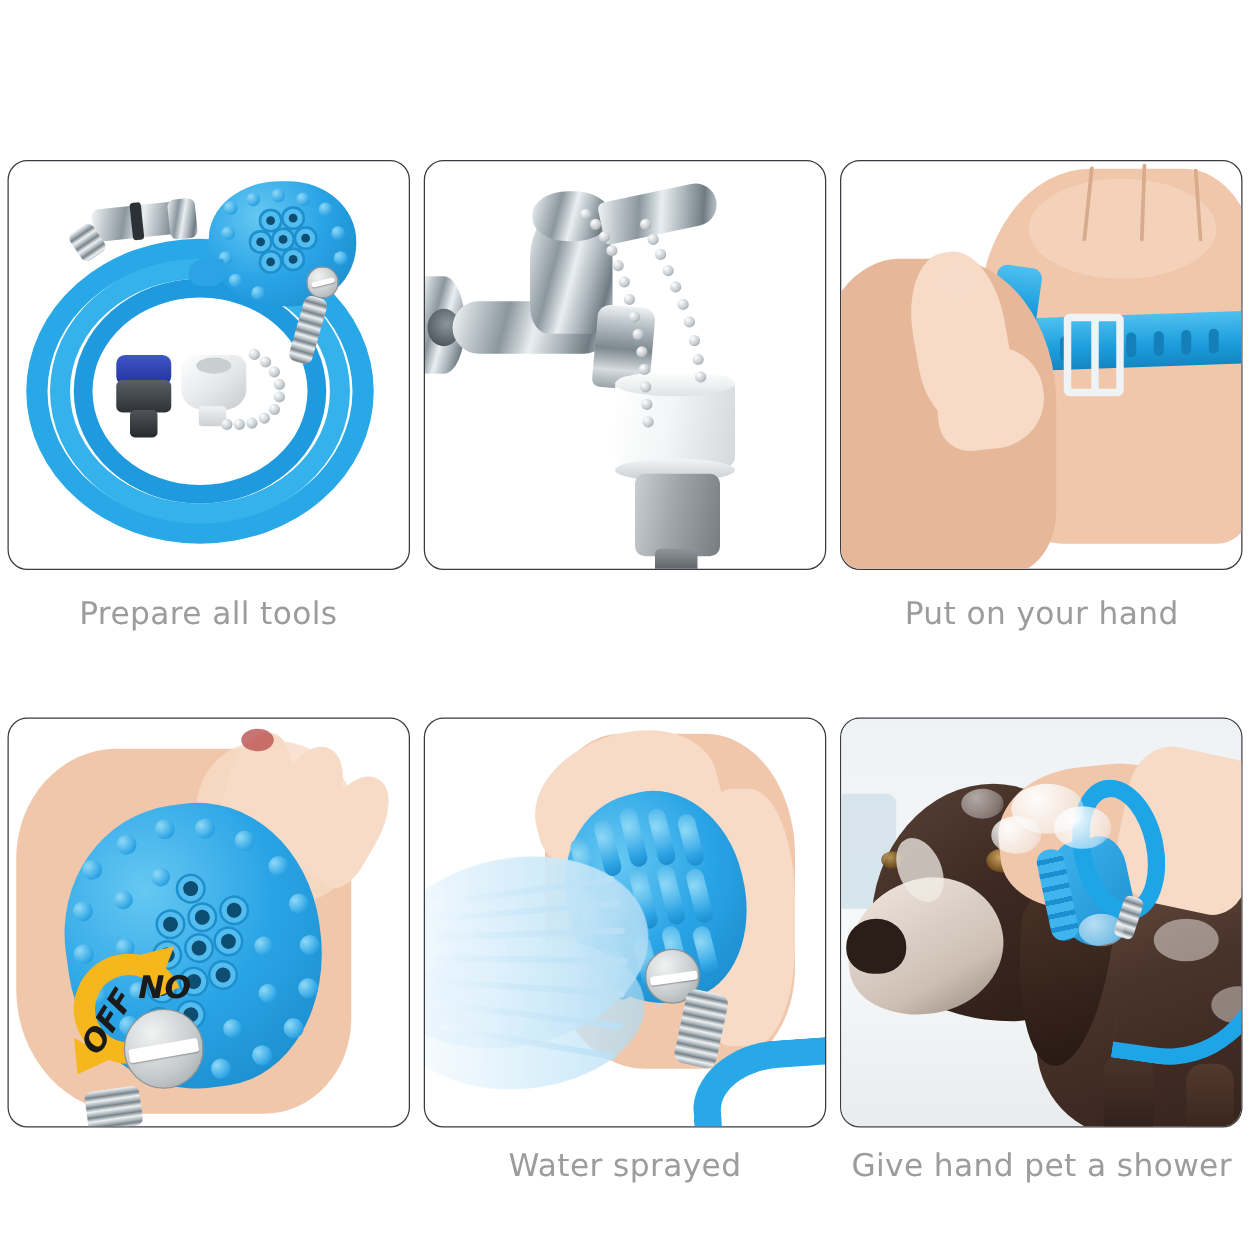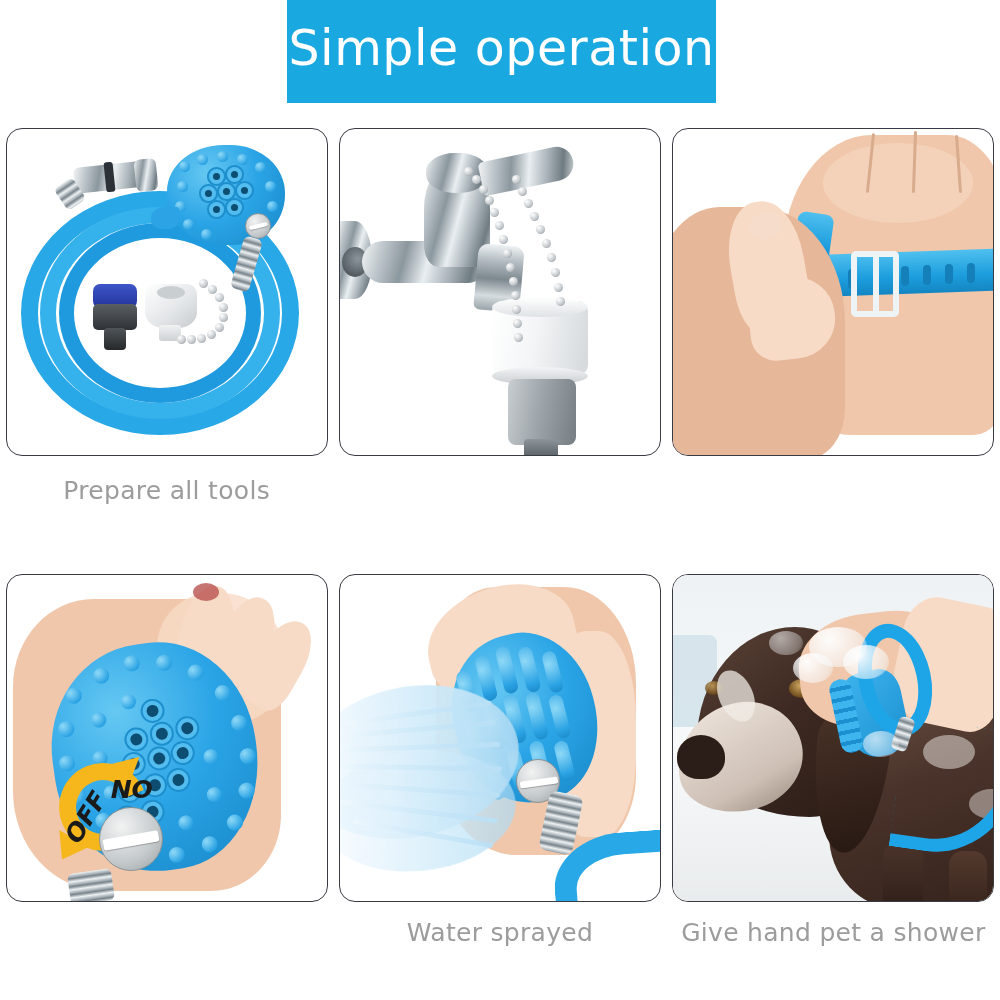--- a/index.html
+++ b/index.html
@@ -159,23 +159,20 @@
   .dog-eye { position: absolute; background: radial-gradient(circle at 40% 35%,#caa35f,#6d4a1c 60%,#2b1a0a);
     border-radius: 50%; }
   .suds { position: absolute; border-radius: 50%;
     background: radial-gradient(circle at 35% 30%, rgba(255,255,255,.95), rgba(245,248,250,.55) 70%, rgba(235,242,246,0)); }
 </style>
 </head>
 <body>
 
 <div id="page">
 
-  <div id="header-banner">
-    <div id="header-title">Simple operation</div>
-  </div>
 
   <div id="grid">
 
     <div class="cell row1">
       <div class="panel">
         <div class="scene">
 
           <div class="hose-ring" style="left:14px; top:62px; width:278px; height:244px; border-width:17px;"></div>
           <div class="hose-ring" style="left:33px; top:78px; width:240px; height:212px; border-width:16px; border-color:#35b1ec;"></div>
           <div class="hose-ring" style="left:52px; top:94px; width:202px; height:180px; border-width:15px; border-color:#1f9ade;"></div>
@@ -324,20 +321,21 @@
 
           <div class="strap" style="left:122px; top:84px; width:36px; height:54px; border-radius:8px; transform:rotate(8deg);"></div>
 
           <div class="skin2" style="position:absolute; left:-18px; top:78px; width:190px; height:252px; border-radius:34% 46% 20% 18%;"></div>
           <div class="skin3" style="position:absolute; left:58px; top:72px; width:74px; height:134px; border-radius:46% 46% 30% 34%; transform:rotate(-10deg);"></div>
           <div class="skin3" style="position:absolute; left:76px; top:148px; width:86px; height:82px; border-radius:36% 48% 48% 30%; transform:rotate(-6deg);"></div>
           <div style="position:absolute; left:76px; top:84px; width:34px; height:26px; border-radius:50%;
                       background:#f6ddcb; opacity:.85; transform:rotate(-16deg);"></div>
         </div>
       </div>
+      <div class="caption">Put on your hand</div>
     </div>
 
     <div class="cell row2">
       <div class="panel">
         <div class="scene">
 
           <div class="skin" style="position:absolute; left:6px; top:24px; width:268px; height:292px; border-radius:30% 34% 26% 34%;"></div>
           <div class="skin3" style="position:absolute; left:150px; top:18px; width:128px; height:130px; border-radius:42% 50% 40% 46%; opacity:.8;"></div>
 
           <div class="skin3" style="position:absolute; left:172px; top:10px; width:52px; height:106px; border-radius:48% 48% 30% 30%; transform:rotate(14deg);"></div>

